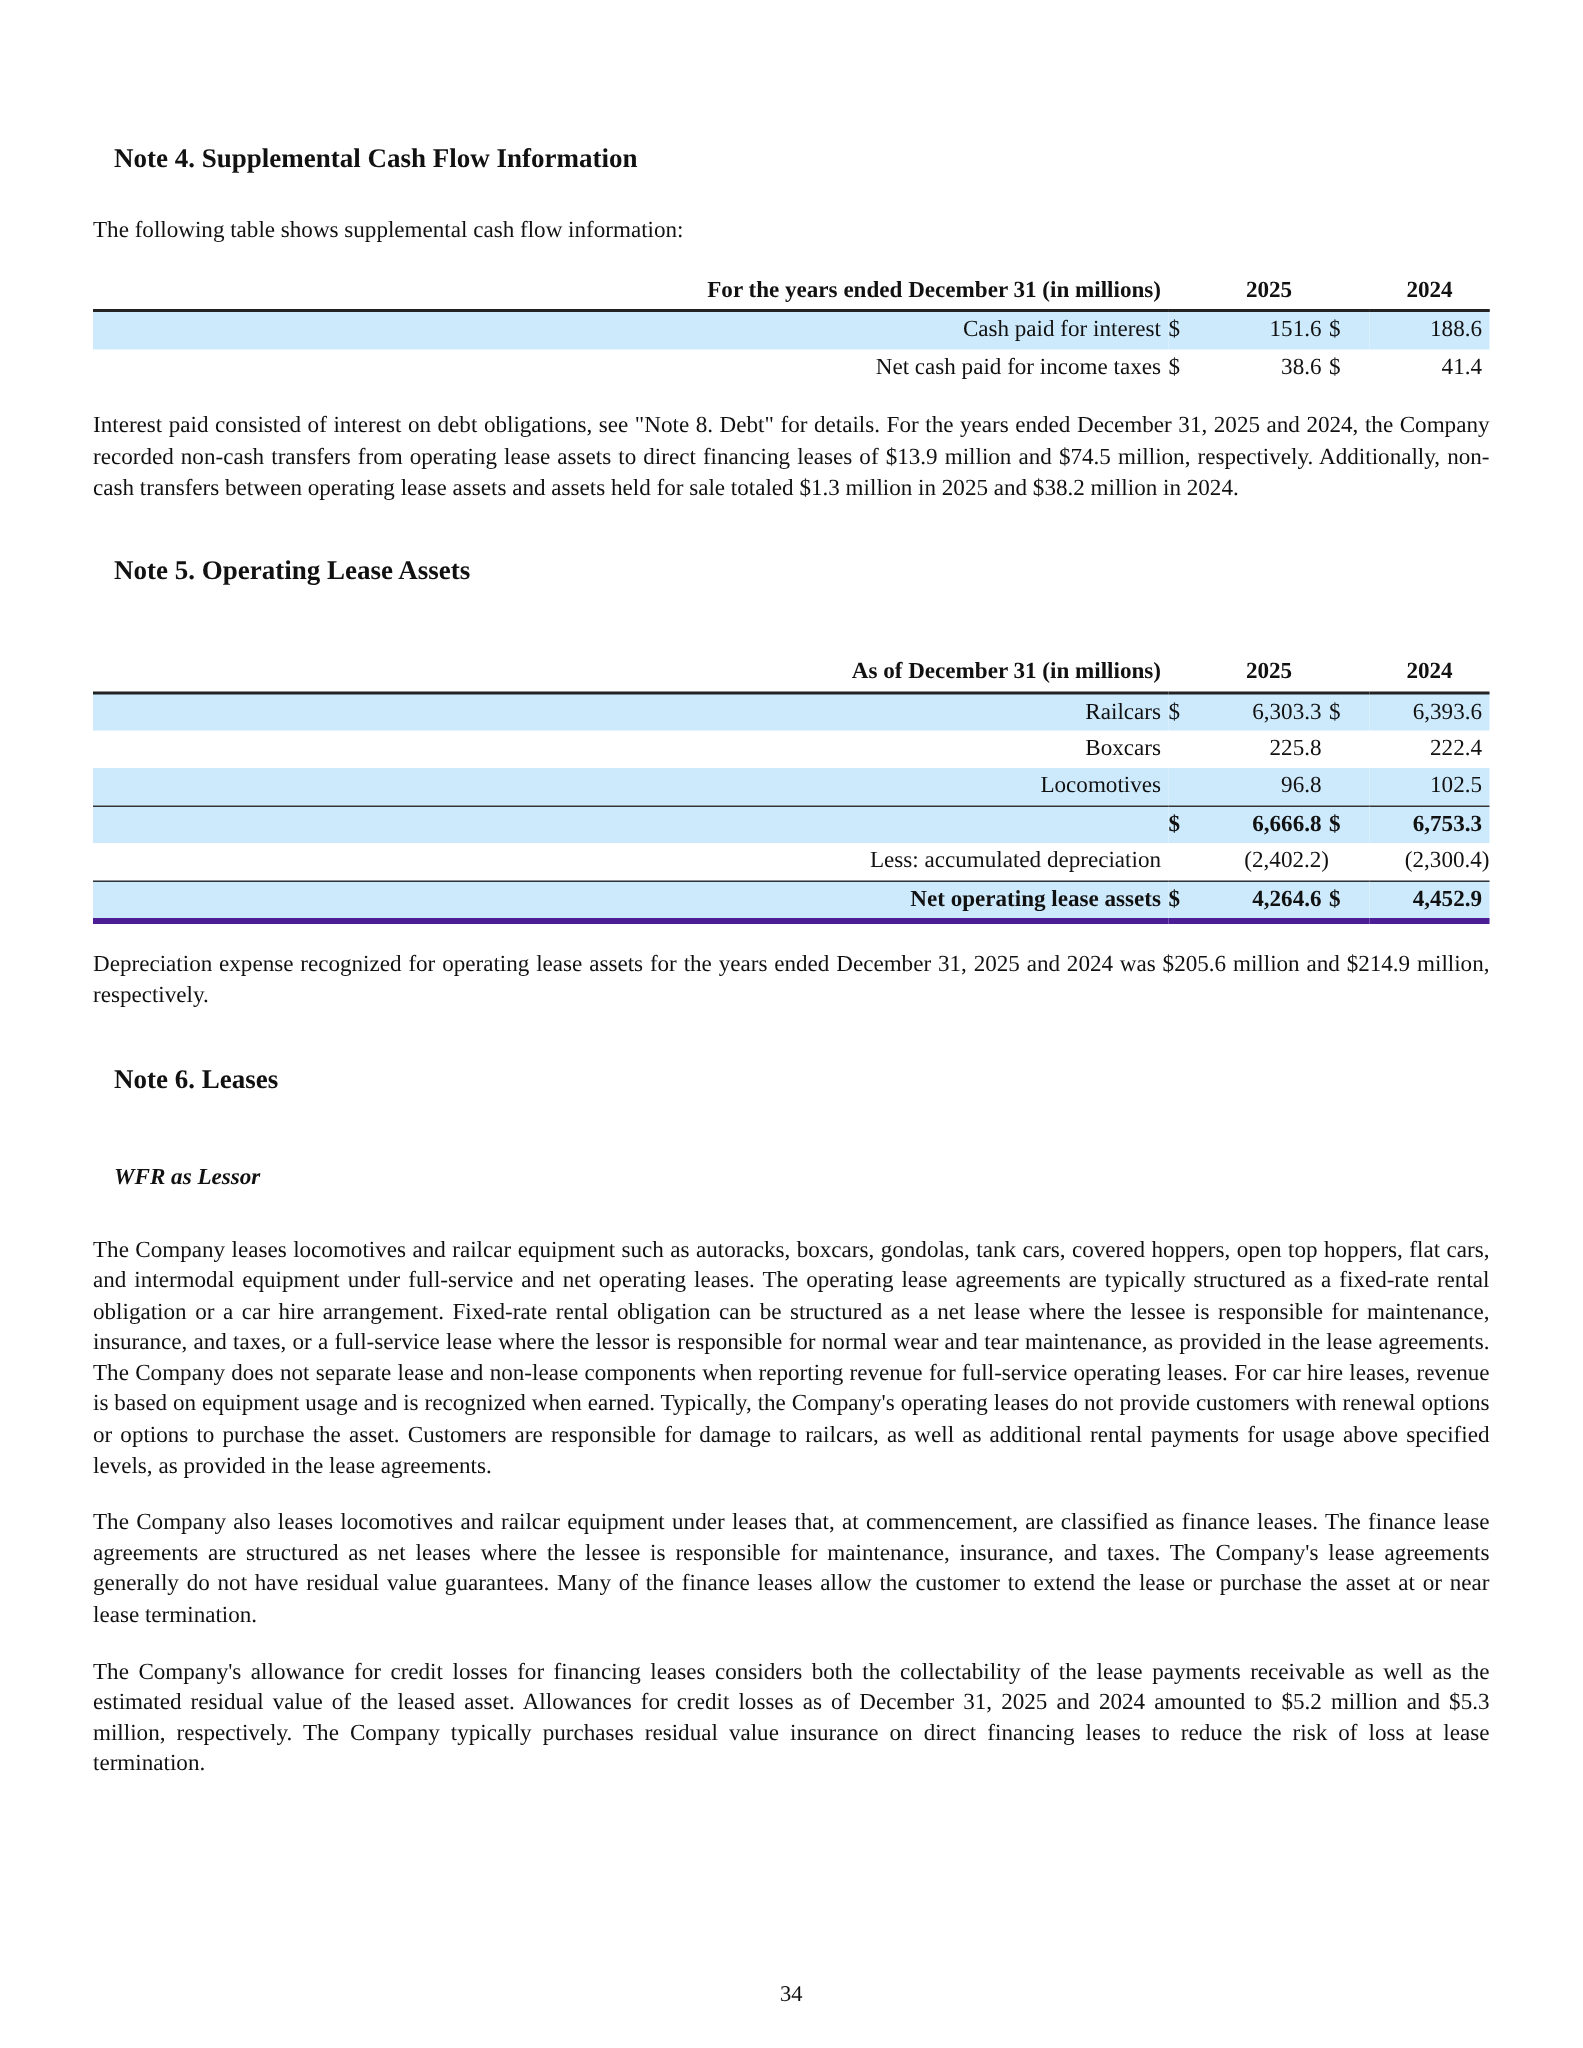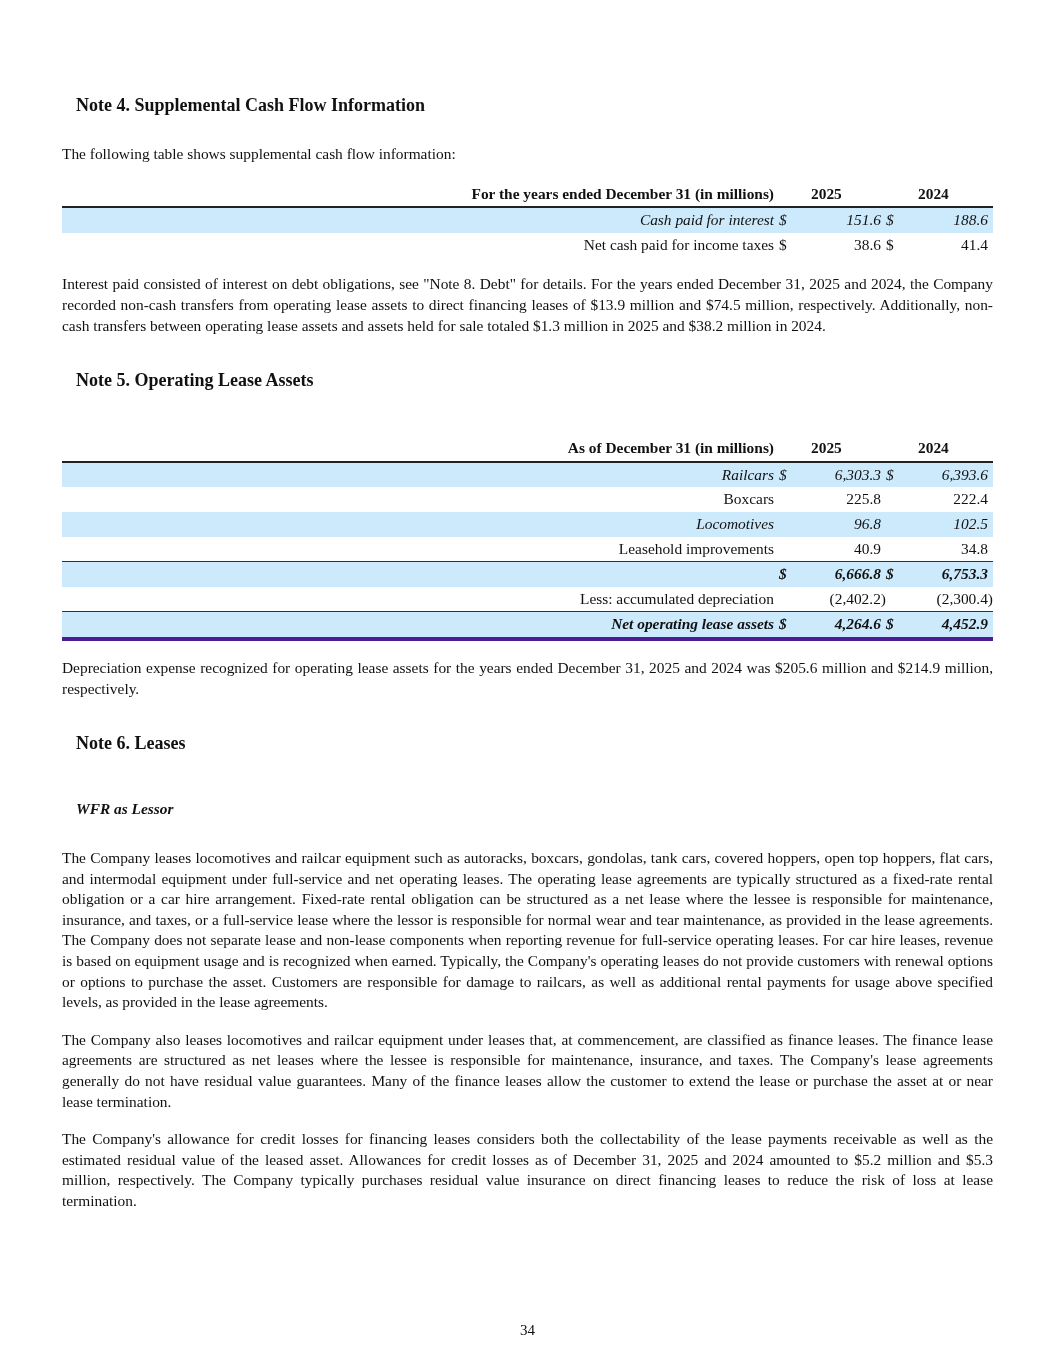--- a/index.html
+++ b/index.html
@@ -13,22 +13,22 @@
   p { margin: 0; line-height: 20.6px; text-align: justify; }
   .gap-s { height: 12px; }
   .gap-m { height: 17px; }
 
   table.fin { width: 931px; border-collapse: collapse; }
   table.fin td, table.fin th { padding: 0 5px; height: 24.6px; line-height: 24.6px; font-weight: normal; }
   table.fin thead th { font-weight: bold; border-bottom: 2px solid #222; }
   table.fin th.label, table.fin td.label { text-align: right; }
   table.fin .dollar { width: 22px; text-align: left; padding-left: 0; }
   table.fin .num { width: 70px; text-align: right; }
-  table.fin .yr { text-align: left; }
-  table.fin tr.hl td { background: #cdeafd; font-style: italic; }
+  table.fin .yr { text-align: center; }
+  table.fin tr.hl td { background: #cdeafd; }
   table.fin tr.bold td { font-weight: bold; }
   table.fin tr.topline td { border-top: 1px solid #333; }
   table.fin tr.bottomline td { border-bottom: 4px solid #4c1d95; }
   .paren { padding-right: 0 !important; }
 
   .page-num { position: absolute; left: 0; width: 1055px; top: 1322px; text-align: center; font-size: 15px; }
 </style>
 </head>
 <body>
 
@@ -100,27 +100,20 @@
         <td class="dollar"></td>
         <td class="num">222.4</td>
       </tr>
       <tr class="hl">
         <td class="label">Locomotives</td>
         <td class="dollar"></td>
         <td class="num">96.8</td>
         <td class="dollar"></td>
         <td class="num">102.5</td>
       </tr>
-      <tr>
-        <td class="label">Leasehold improvements</td>
-        <td class="dollar"></td>
-        <td class="num">40.9</td>
-        <td class="dollar"></td>
-        <td class="num">34.8</td>
-      </tr>
       <tr class="hl bold topline">
         <td class="label"></td>
         <td class="dollar">$</td>
         <td class="num">6,666.8</td>
         <td class="dollar">$</td>
         <td class="num">6,753.3</td>
       </tr>
       <tr>
         <td class="label">Less: accumulated depreciation</td>
         <td class="dollar"></td>

